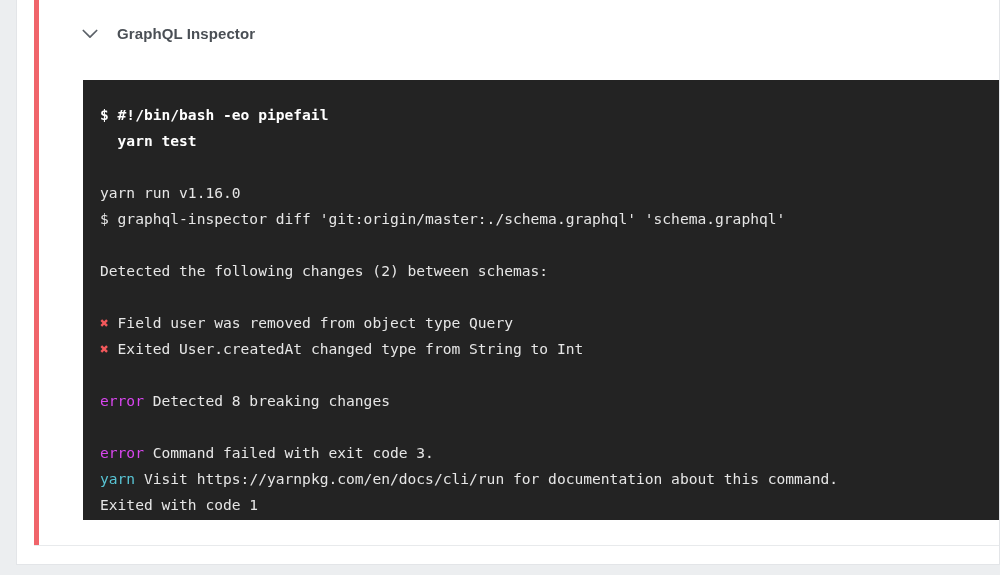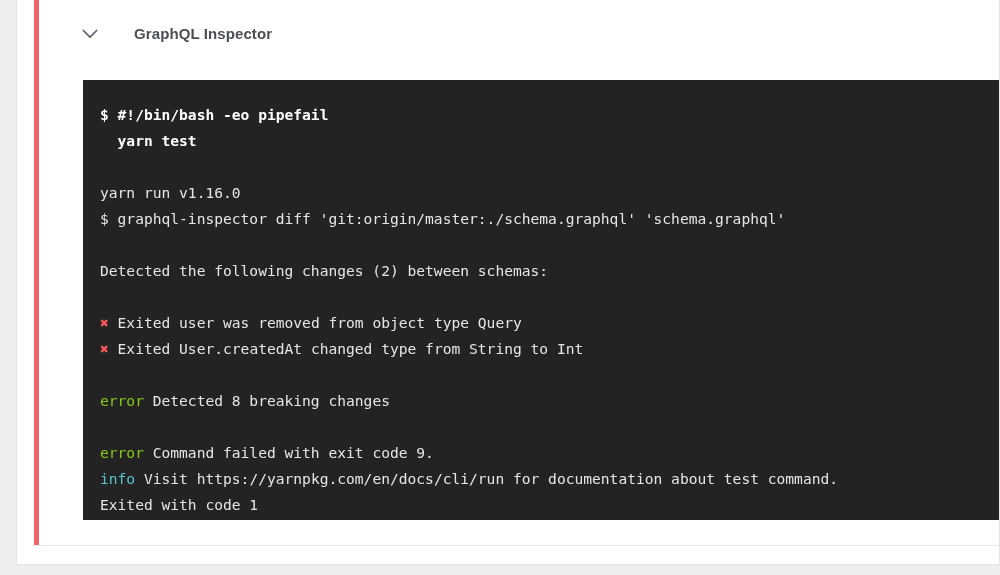--- a/index.html
+++ b/index.html
@@ -60,21 +60,21 @@
     box-sizing: border-box;
   }
   .chevron-icon {
     width: 20px;
     height: 20px;
     flex: 0 0 auto;
     display: block;
     color: #5b6168;
   }
   .panel-title {
-    margin-left: 34px;
+    margin-left: 17px;
     font-size: 15px;
     font-weight: bold;
     color: #4a4f55;
     letter-spacing: 0.1px;
     white-space: nowrap;
   }
 
   
   .terminal {
     position: absolute;
@@ -99,21 +99,21 @@
     font-weight: bold;
     color: #ffffff;
   }
   .term-line.blank {
     height: 26px;
   }
   .mark-x {
     color: #f2585b;
     font-weight: bold;
   }
-  .lbl-error { color: #84cc16; }
+  .lbl-error { color: #d946ef; }
   .lbl-info  { color: #58c4d4; }
 
   
   .card-divider {
     position: absolute;
     left: 17px;
     top: 545px;
     width: 983px;
     height: 1px;
     background: #e8eaec;
@@ -141,31 +141,31 @@
 
       <div class="term-line cmd">$ #!/bin/bash -eo pipefail</div>
       <div class="term-line cmd">  yarn test</div>
       <div class="term-line blank">&nbsp;</div>
       <div class="term-line">yarn run v1.16.0</div>
       <div class="term-line">$ graphql-inspector diff 'git:origin/master:./schema.graphql' 'schema.graphql'</div>
       <div class="term-line blank">&nbsp;</div>
       <div class="term-line">Detected the following changes (2) between schemas:</div>
       <div class="term-line blank">&nbsp;</div>
 
-      <div class="term-line"><span class="mark-x">✖</span><span> Exited user was removed from object type Query</span></div>
+      <div class="term-line"><span class="mark-x">✖</span><span> Field user was removed from object type Query</span></div>
       <div class="term-line"><span class="mark-x">✖</span><span> Exited User.createdAt changed type from String to Int</span></div>
 
       <div class="term-line blank">&nbsp;</div>
 
       <div class="term-line"><span class="lbl-error">error</span><span> Detected 8 breaking changes</span></div>
 
       <div class="term-line blank">&nbsp;</div>
 
-      <div class="term-line"><span class="lbl-error">error</span><span> Command failed with exit code 9.</span></div>
-      <div class="term-line"><span class="lbl-info">info</span><span> Visit https://yarnpkg.com/en/docs/cli/run for documentation about test command.</span></div>
+      <div class="term-line"><span class="lbl-error">error</span><span> Command failed with exit code 3.</span></div>
+      <div class="term-line"><span class="lbl-info">yarn</span><span> Visit https://yarnpkg.com/en/docs/cli/run for documentation about this command.</span></div>
       <div class="term-line">Exited with code 1</div>
 
     </div>
   </div>
 
   <div class="card-divider"></div>
 
 </div>
 
 </body></html>

